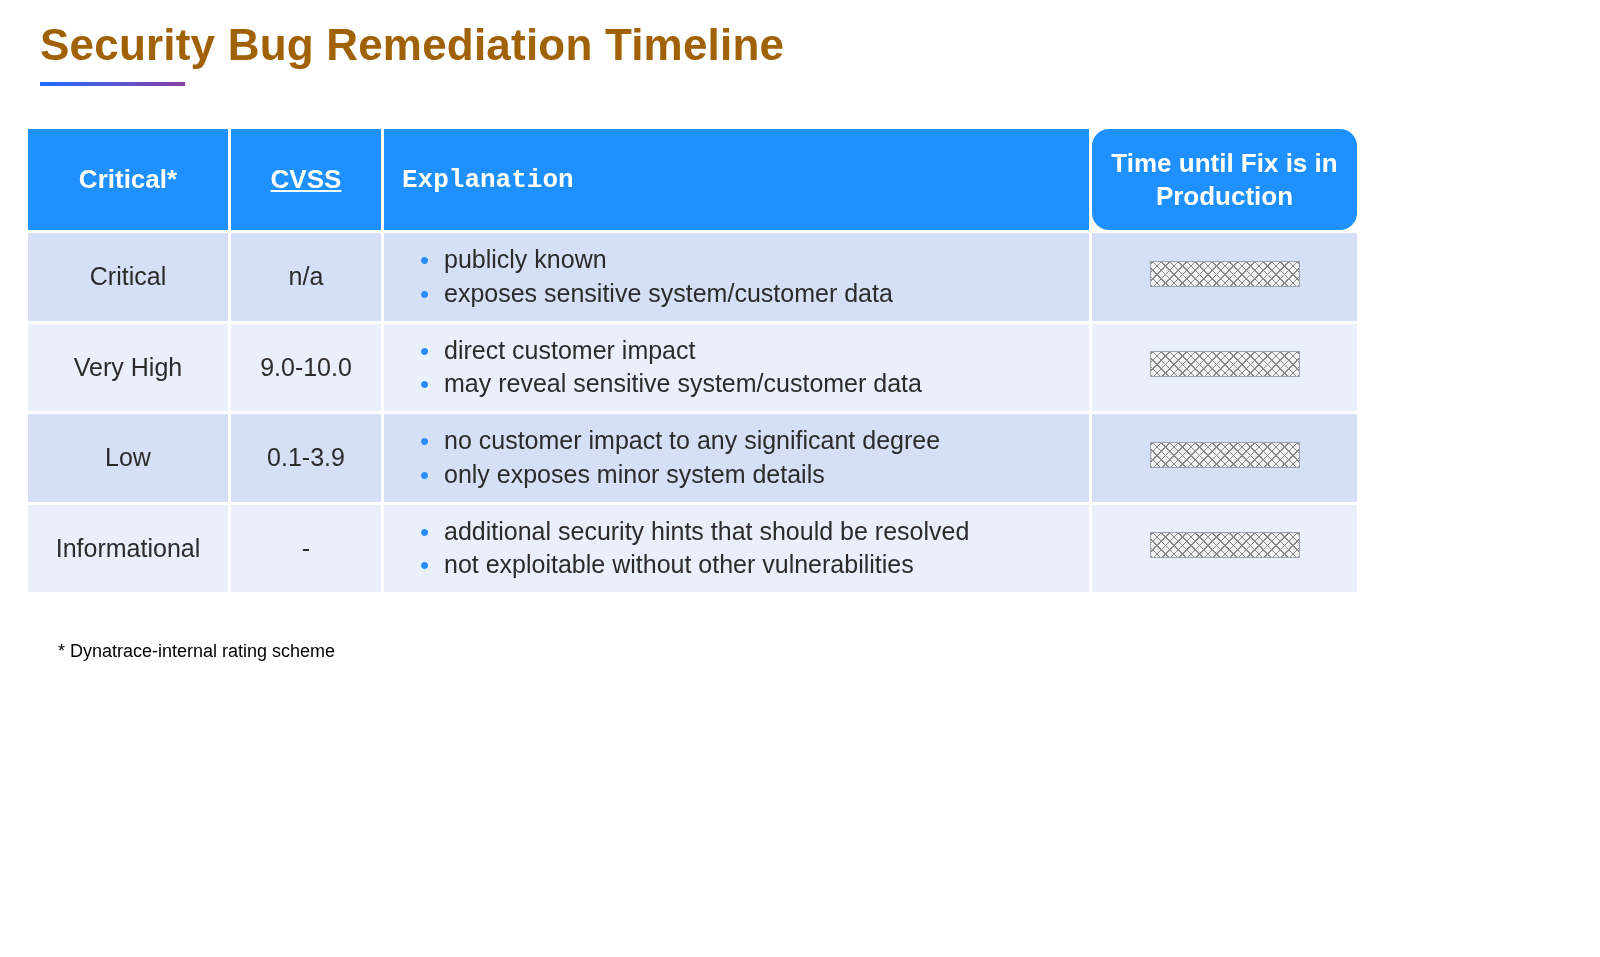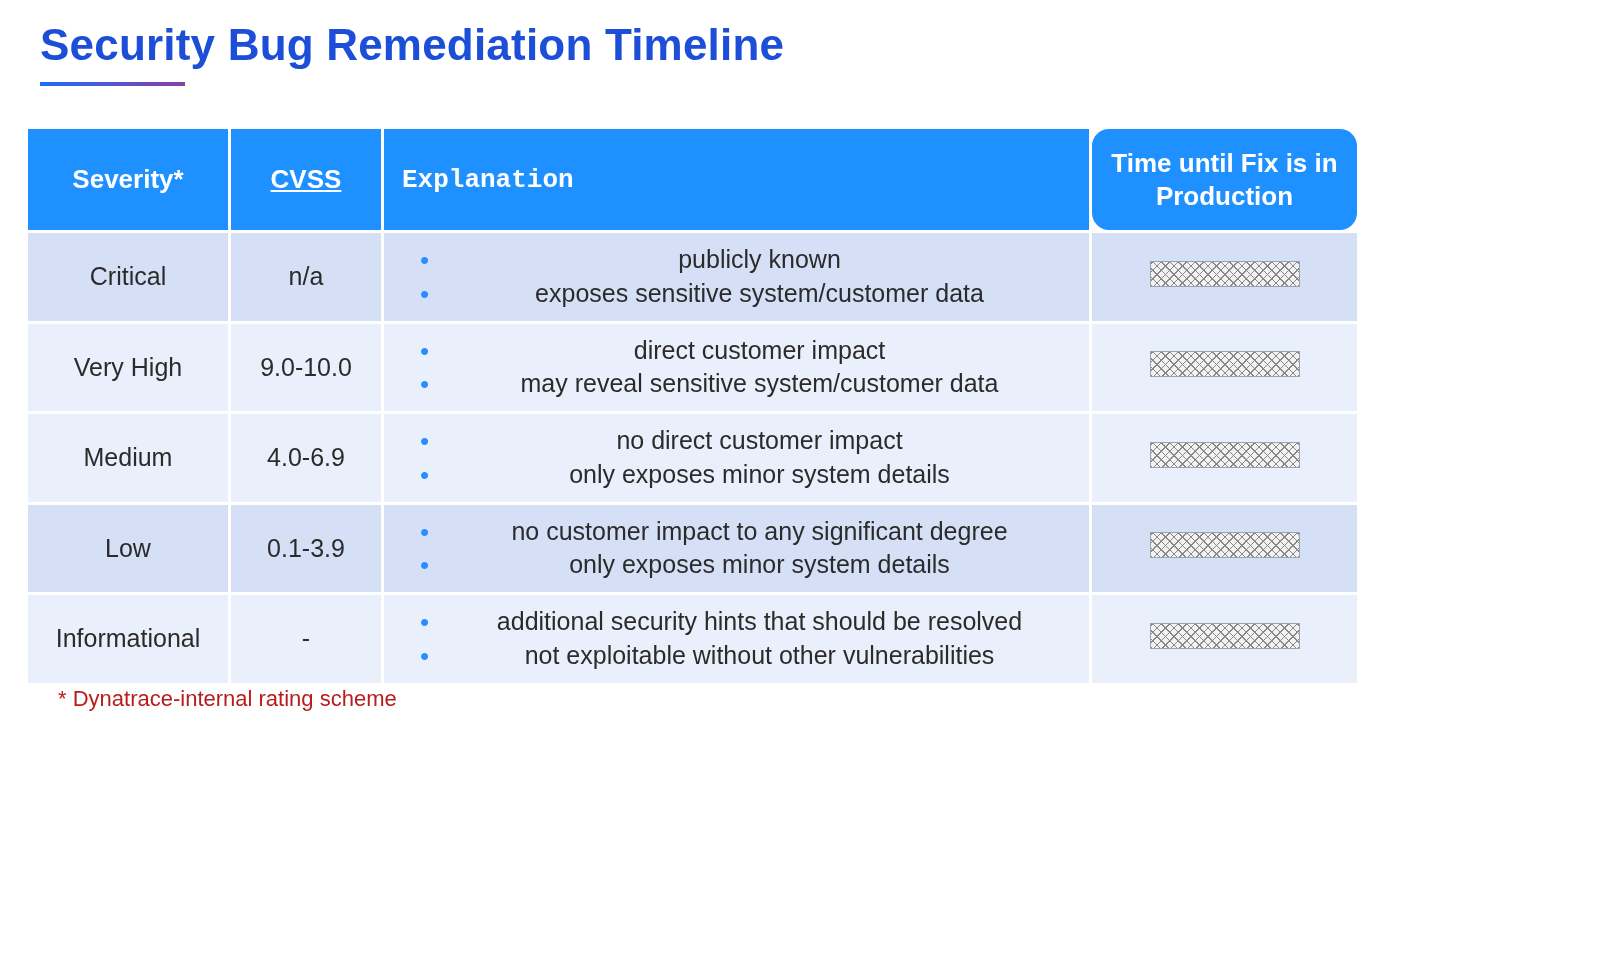--- a/index.html
+++ b/index.html
@@ -10,21 +10,21 @@
     font-family: "Segoe UI", "Helvetica Neue", Arial, sans-serif;
     color: #1a2b3c;
   }
   .page {
     width: 1600px;
     padding: 20px 40px 40px 40px;
   }
   .title {
     font-size: 44px;
     font-weight: 700;
-    color: #1d4ed8;
+    color: #a16207;
     margin: 0 0 12px 0;
     letter-spacing: 0.2px;
   }
   .underline {
     width: 145px;
     height: 4px;
     background: linear-gradient(90deg, #1f6cff 0%, #8a3fa6 100%);
     margin-bottom: 40px;
   }
   table.sev {
@@ -59,57 +59,57 @@
   td.cell-time { text-align: center; }
   ul.explist {
     list-style: none;
     margin: 0;
     padding: 0 0 0 28px;
   }
   ul.explist li {
     position: relative;
     padding-left: 18px;
     line-height: 1.35;
-    text-align: center;
   }
   ul.explist li::before {
     content: "•";
     color: #2a8dff;
     font-size: 26px;
     position: absolute;
     left: -6px;
     top: 0;
   }
   .redacted {
     display: inline-block;
     width: 150px;
     height: 26px;
     border: 1px solid #9aa3ad;
     background-image:
       repeating-linear-gradient(45deg,  #888 0, #888 1px, transparent 1px, transparent 6px),
       repeating-linear-gradient(-45deg, #888 0, #888 1px, transparent 1px, transparent 6px);
     background-color: #f2f2f2;
   }
   .footnote {
-    font-size: 22px;
-    color: #b91c1c;
+    font-size: 18px;
+    color: #000000;
+    margin-top: 46px;
     margin-left: 18px;
   }
 </style>
 </head>
 <body>
 
 <div class="page">
   <h1 class="title">Security Bug Remediation Timeline</h1>
   <div class="underline"></div>
 
   <table class="sev">
     <thead>
       <tr>
-        <th class="col-sev">Severity*</th>
+        <th class="col-sev">Critical*</th>
         <th class="col-cvss">CVSS</th>
         <th class="col-exp">Explanation</th>
         <th class="col-time">Time until Fix is in Production</th>
       </tr>
     </thead>
     <tbody>
       <tr class="shade-a">
         <td class="cell-sev">Critical</td>
         <td class="cell-cvss">n/a</td>
         <td class="cell-exp">
@@ -120,31 +120,20 @@
         </td>
         <td class="cell-time"><span class="redacted"></span></td>
       </tr>
       <tr class="shade-b">
         <td class="cell-sev">Very High</td>
         <td class="cell-cvss">9.0-10.0</td>
         <td class="cell-exp">
           <ul class="explist">
             <li>direct customer impact</li>
             <li>may reveal sensitive system/customer data</li>
-          </ul>
-        </td>
-        <td class="cell-time"><span class="redacted"></span></td>
-      </tr>
-      <tr class="shade-b">
-        <td class="cell-sev">Medium</td>
-        <td class="cell-cvss">4.0-6.9</td>
-        <td class="cell-exp">
-          <ul class="explist">
-            <li>no direct customer impact</li>
-            <li>only exposes minor system details</li>
           </ul>
         </td>
         <td class="cell-time"><span class="redacted"></span></td>
       </tr>
       <tr class="shade-a">
         <td class="cell-sev">Low</td>
         <td class="cell-cvss">0.1-3.9</td>
         <td class="cell-exp">
           <ul class="explist">
             <li>no customer impact to any significant degree</li>

